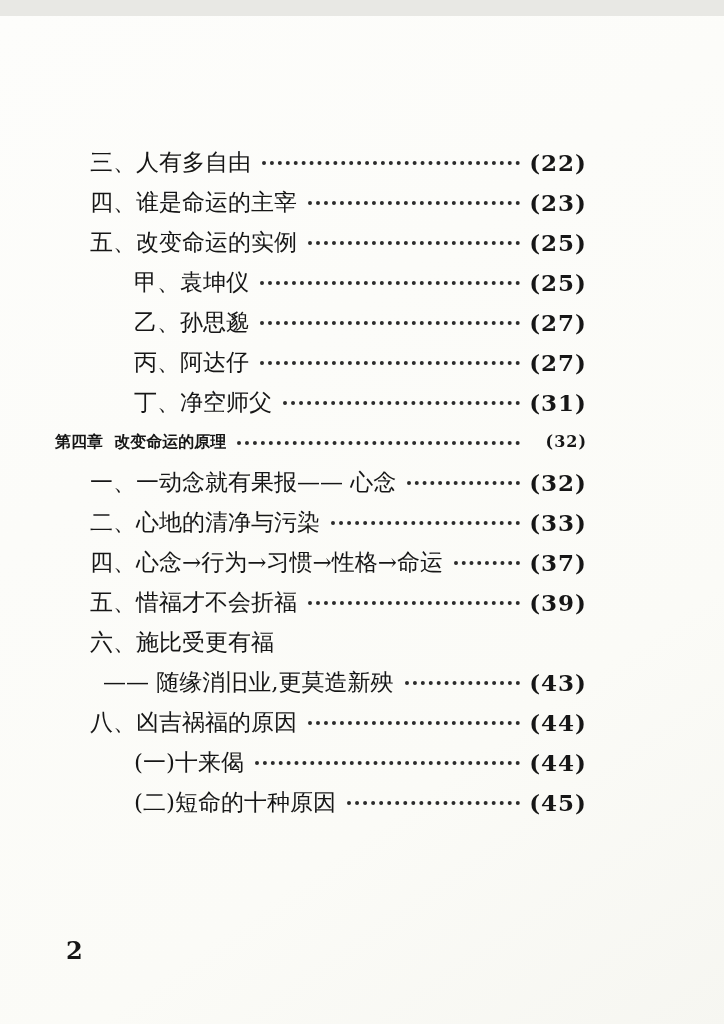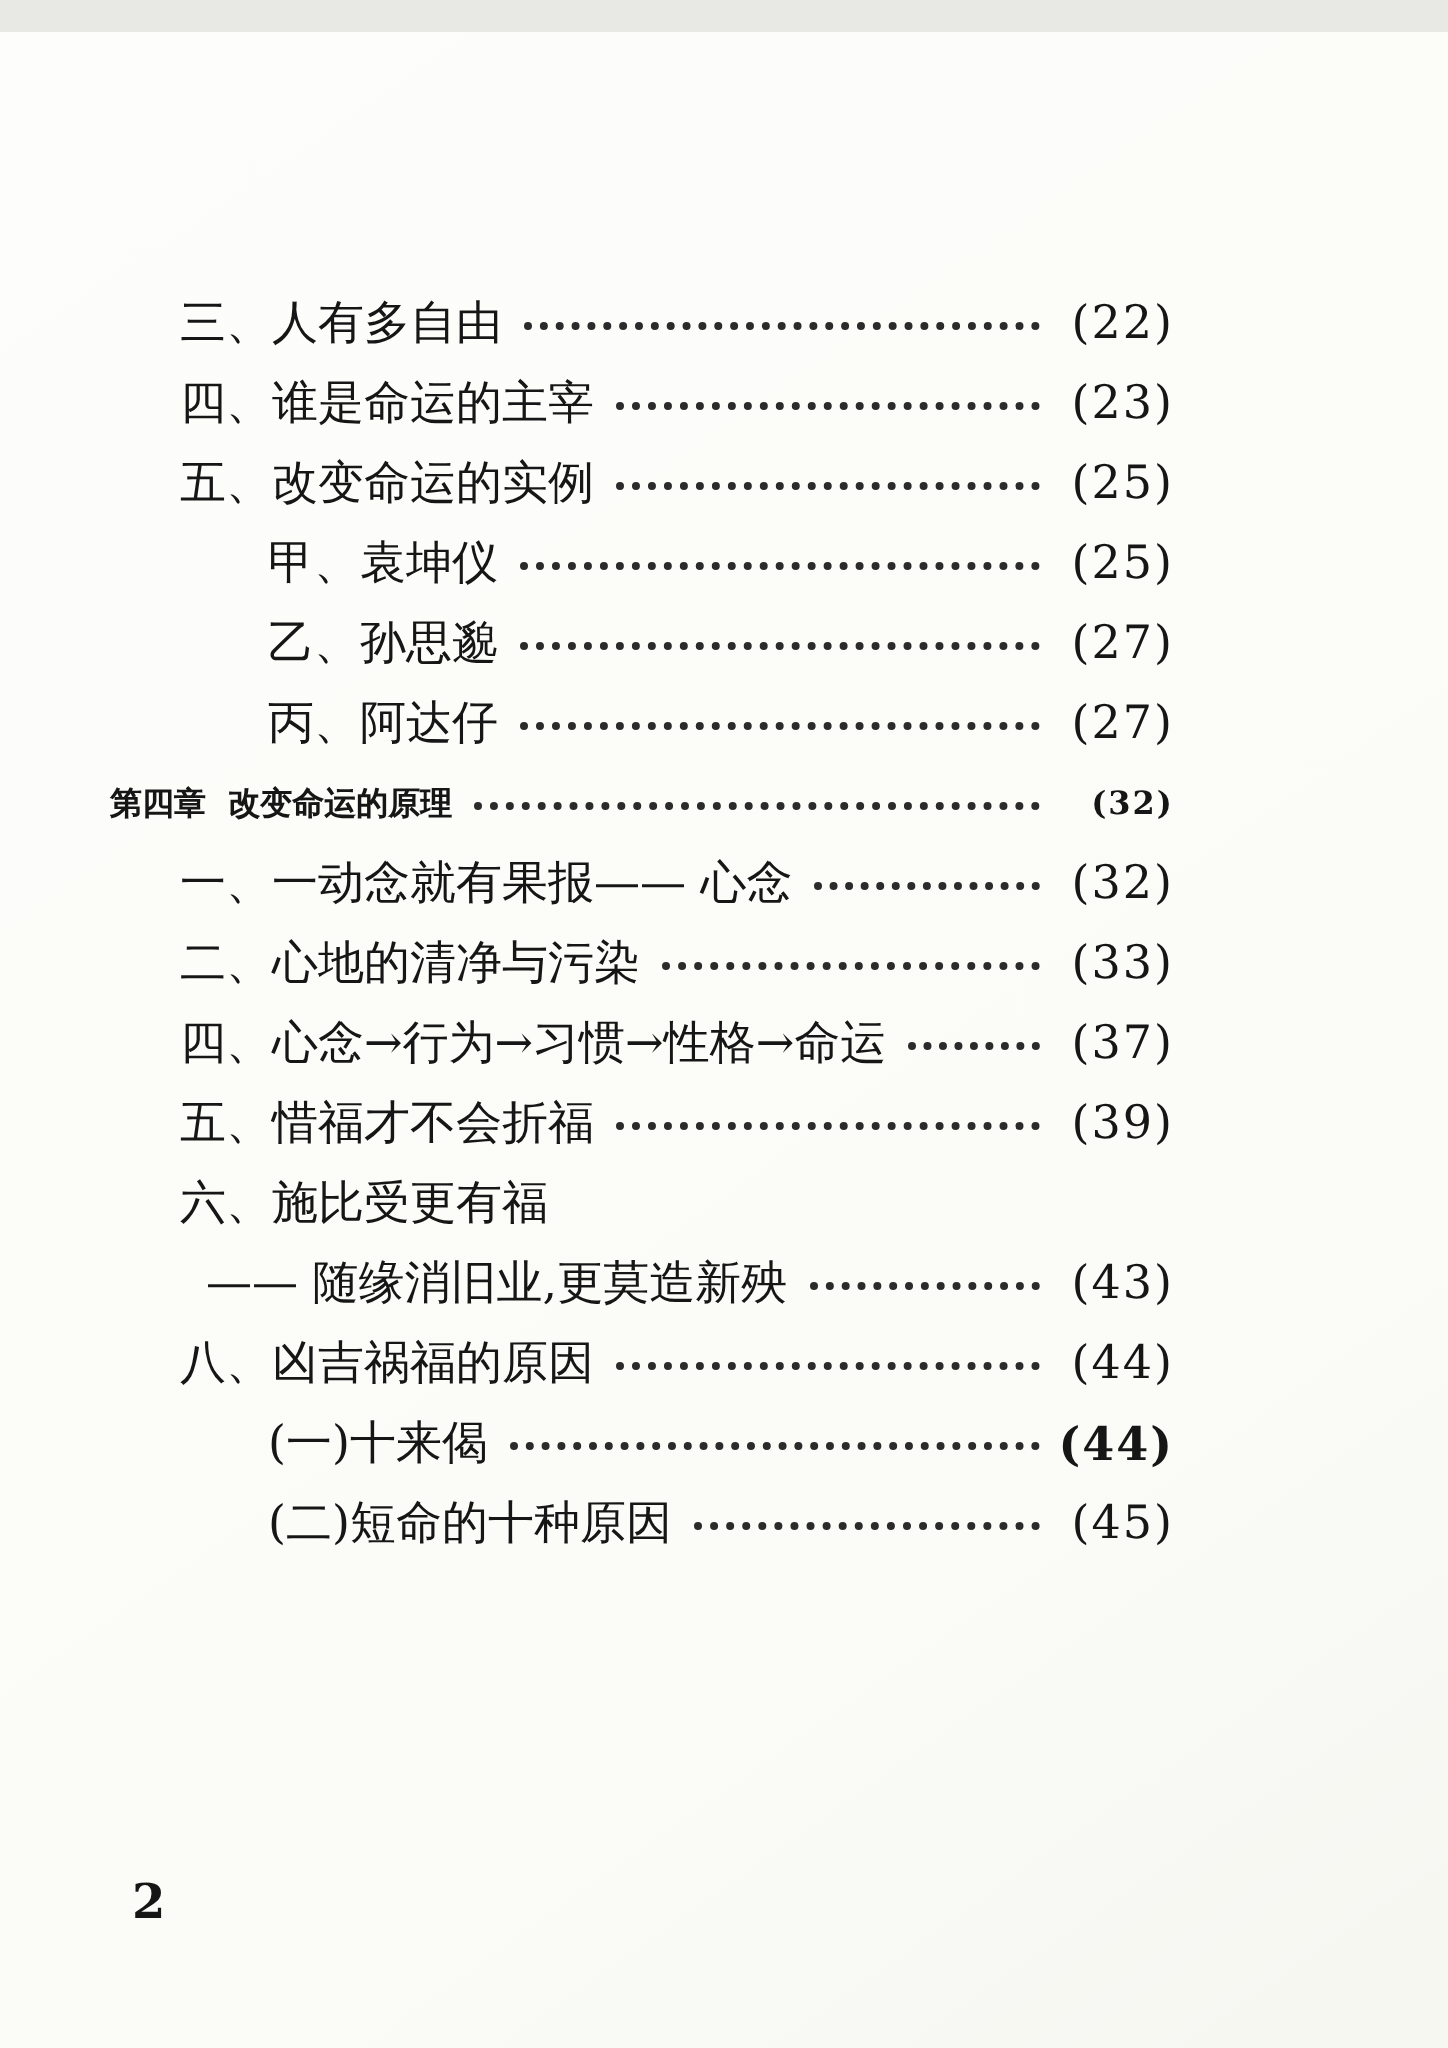--- a/index.html
+++ b/index.html
@@ -43,20 +43,21 @@
     height: 0;
     border-bottom: 4px dotted #2b2b2b;
     margin: 0 9px 0 11px;
     transform: translateY(1px);
   }
   .pg {
     flex: 0 0 auto;
     min-width: 58px;
     text-align: right;
     letter-spacing: 1px;
+    font-weight: bold;
   }
   .pg.pb { font-weight: 700; }
   .folio {
     position: absolute;
     left: 66px;
     top: 920px;
     font-size: 24px;
     font-weight: 700;
     font-family: "DejaVu Serif", "Liberation Serif", serif;
   }
@@ -96,20 +97,25 @@
       <span class="leader"></span>
       <span class="pg">(27)</span>
     </div>
 
     <div class="toc-row lv2">
       <span class="t">丙、阿达仔</span>
       <span class="leader"></span>
       <span class="pg">(27)</span>
     </div>
 
+    <div class="toc-row lv2">
+      <span class="t">丁、净空师父</span>
+      <span class="leader"></span>
+      <span class="pg">(31)</span>
+    </div>
 
     <div class="toc-row lv0">
       <span class="t">第四章  改变命运的原理</span>
       <span class="leader"></span>
       <span class="pg">(32)</span>
     </div>
 
     <div class="toc-row lv1">
       <span class="t">一、一动念就有果报—— 心念</span>
       <span class="leader"></span>

